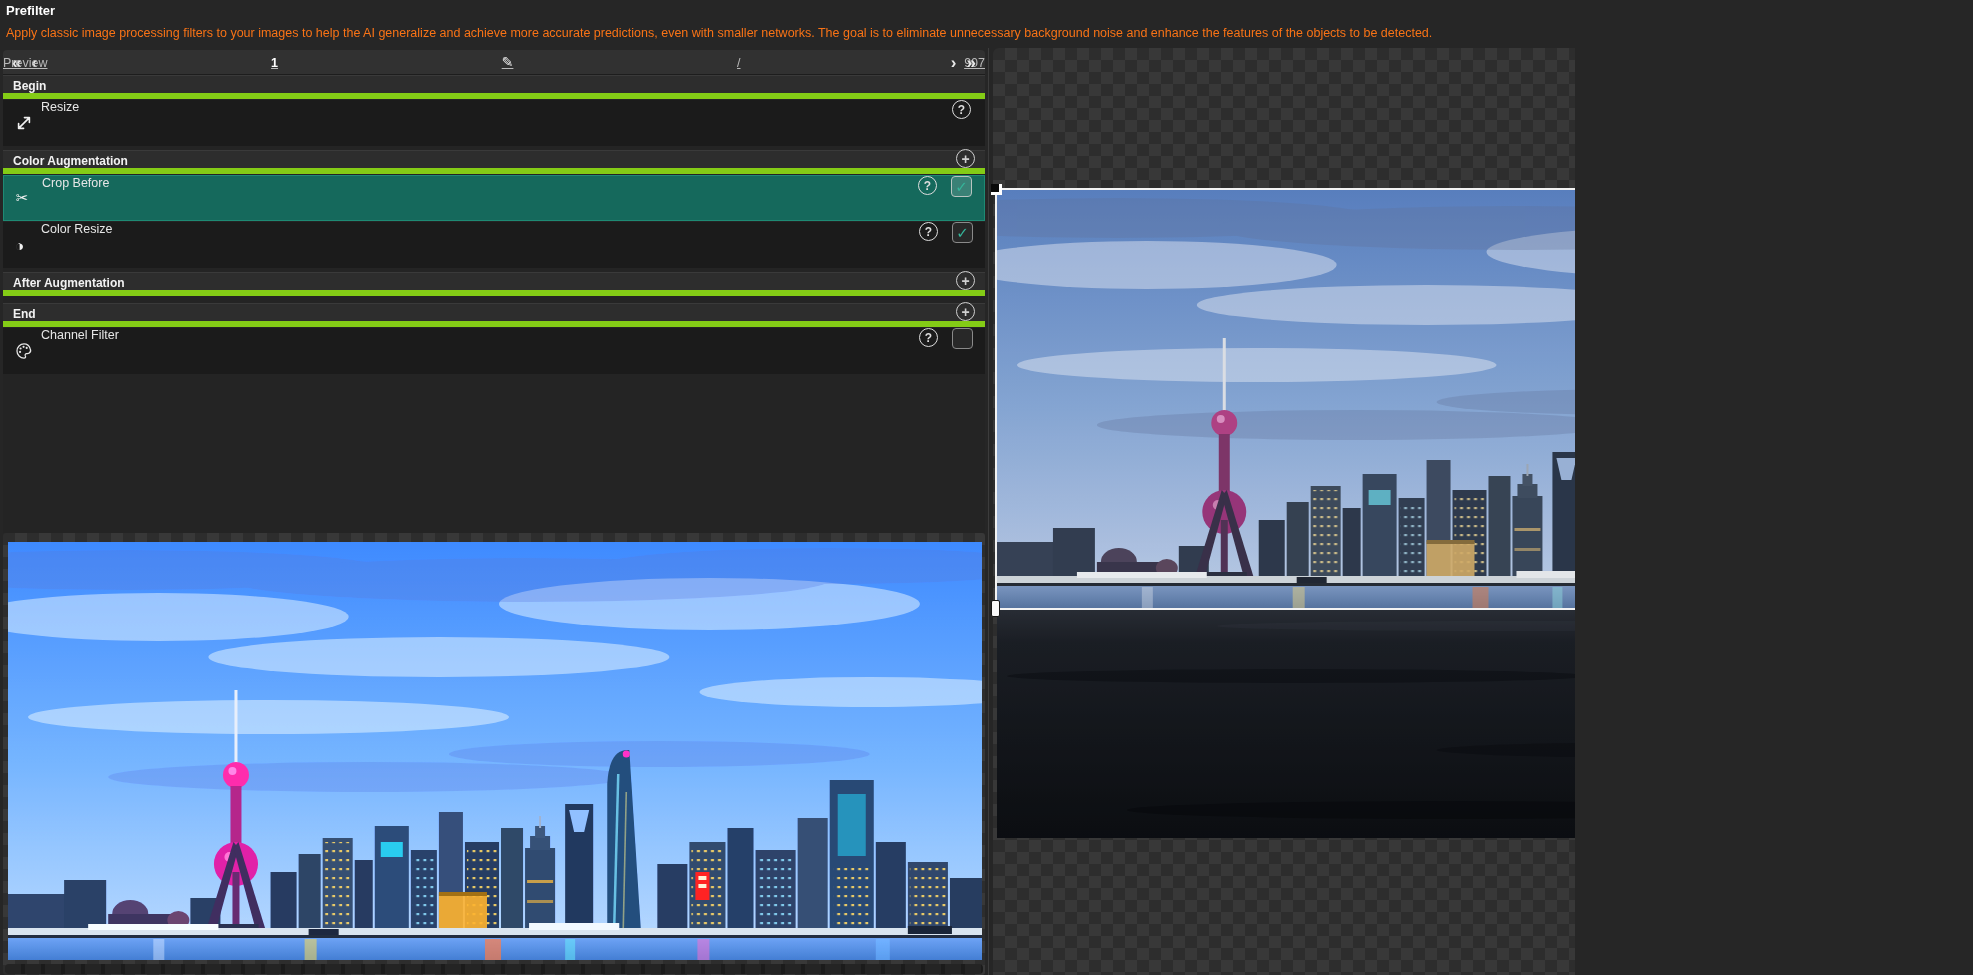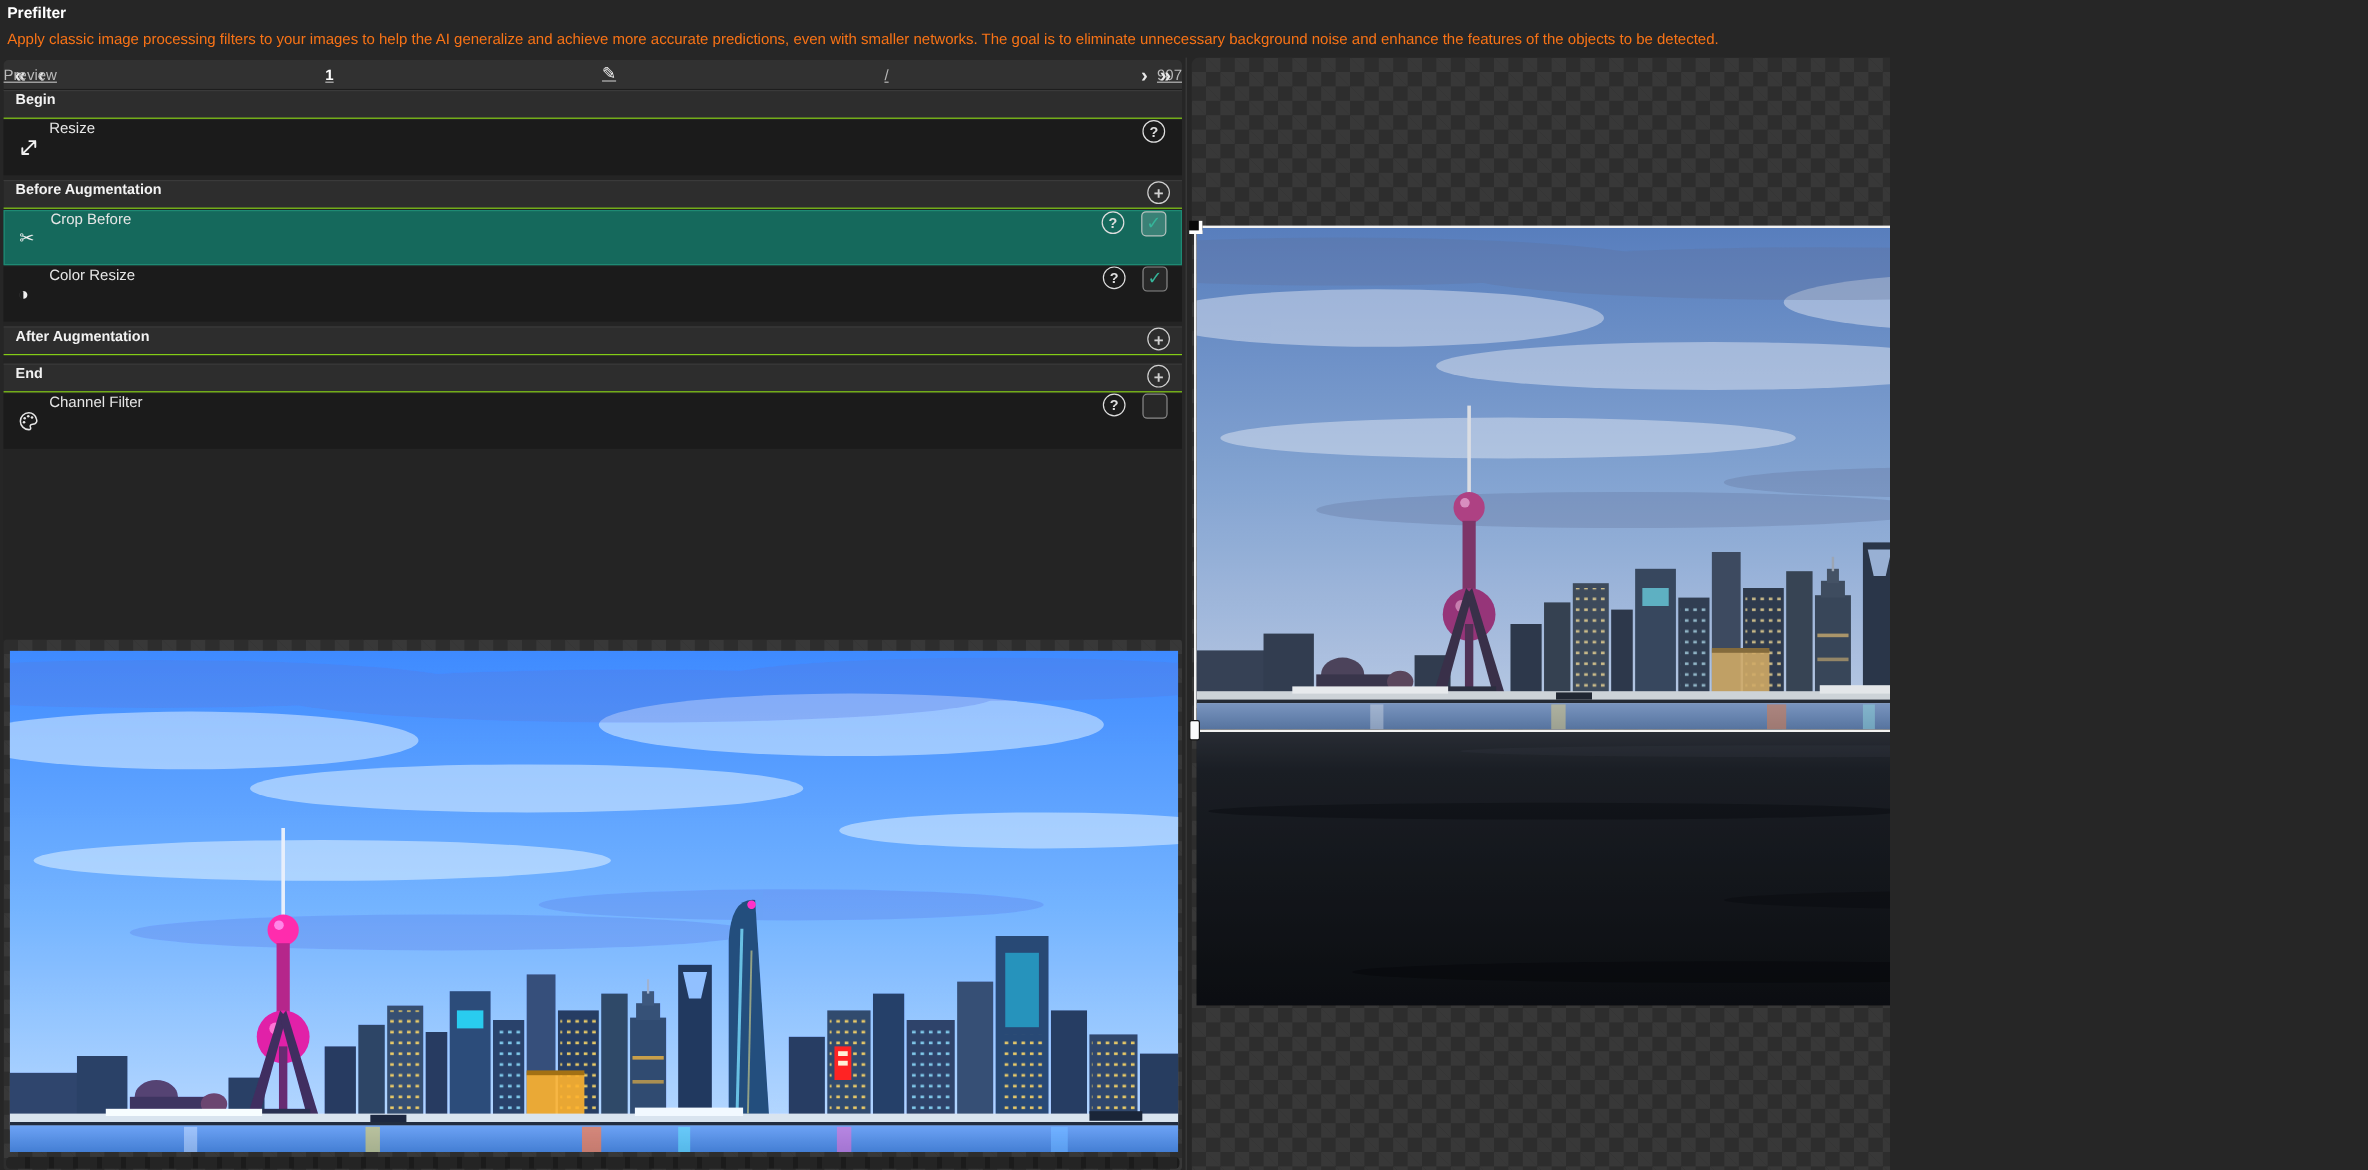--- a/index.html
+++ b/index.html
@@ -16,22 +16,22 @@
                border-radius:4px 4px 0 0;border-bottom:1px solid #1d1d1d;box-sizing:border-box;}
   .nav-left{position:absolute;left:6px;top:0;height:25px;display:flex;align-items:center;gap:4px;}
   .nav-right{position:absolute;right:6px;top:0;height:25px;display:flex;align-items:center;gap:4px;}
   .nav-btn{color:#e9e9e9;font-size:17px;font-weight:bold;line-height:25px;padding:0 3px;cursor:pointer;}
   .nav-center{position:absolute;left:0;right:0;top:0;height:25px;display:flex;align-items:center;
               justify-content:space-between;gap:4px;font-size:12.5px;color:#b9b9b9;text-decoration:underline;}
   .nav-current{color:#ffffff;font-weight:bold;}
   .nav-edit{color:#f0f0f0;font-size:14px;transform:translateY(-1px);cursor:pointer;}
 
   .filters{position:absolute;left:0;top:25px;width:982px;height:458px;background:#242424;}
-  .shead{height:24px;background:#2d2d2d;border-top:1px solid #3a3a3a;border-bottom:1px solid #84cc16;
-         display:flex;align-items:flex-start;padding:0 10px;color:#f2f2f2;font-weight:bold;font-size:12px;
+  .shead{height:24px;background:#2d2d2d;border-top:1px solid #3a3a3a;border-bottom:6px solid #84cc16;
+         display:flex;align-items:flex-end;padding:0 10px;color:#f2f2f2;font-weight:bold;font-size:12px;
          box-sizing:border-box;}
   .frow{height:46px;margin:1px 0;background:#1b1b1b;display:flex;
         padding:0 12px;color:#e6e6e6;font-size:12.5px;box-sizing:border-box;cursor:pointer;}
   .frow.sel{background:#15695c;border:1px solid #1e8a74;}
   .gap{height:7px;}
   .ficon{width:26px;color:#f0f0f0;font-size:15px;display:inline-flex;align-items:center;}
   .flabel{flex:0 0 auto;}
   .fspacer{flex:1 1 auto;}
   .help{width:19px;height:19px;border:1.5px solid #dedede;border-radius:50%;color:#dedede;
         font-size:12px;font-weight:bold;display:inline-flex;align-items:center;justify-content:center;
@@ -234,21 +234,21 @@
             <path d="M4 16 L16 4 M4 16 L4 10.5 M4 16 L9.5 16 M16 4 L16 9.5 M16 4 L10.5 4" stroke="#f0f0f0" stroke-width="1.8" fill="none" stroke-linecap="round"></path>
           </svg>
         </span>
         <span class="flabel">Resize</span>
         <span class="fspacer"></span>
         <span class="help" style="margin-right:2px;">?</span>
       </div>
 
       <div class="gap" style="height:3px;"></div>
       <div class="shead">
-        <span>Before Augmentation</span>
+        <span>Color Augmentation</span>
         <span class="fspacer"></span>
         <span class="addbtn">+</span>
       </div>
       <div class="frow sel">
         <span class="ficon">✂</span>
         <span class="flabel">Crop Before</span>
         <span class="fspacer"></span>
         <span class="help">?</span>
         <span class="cb">
           <i>✓</i>

